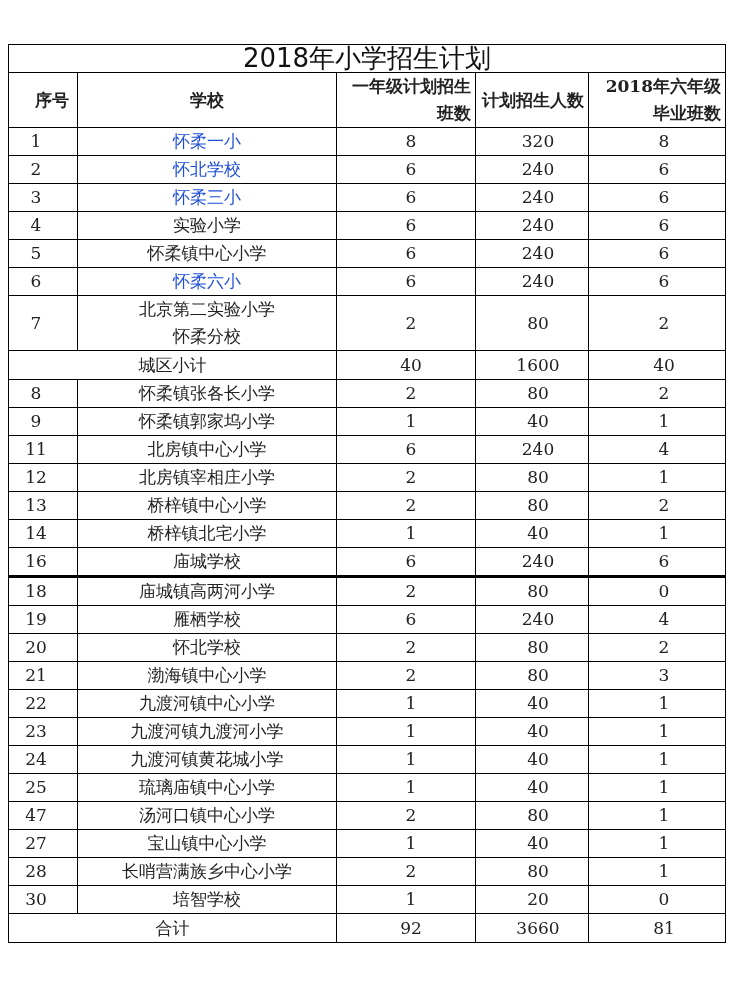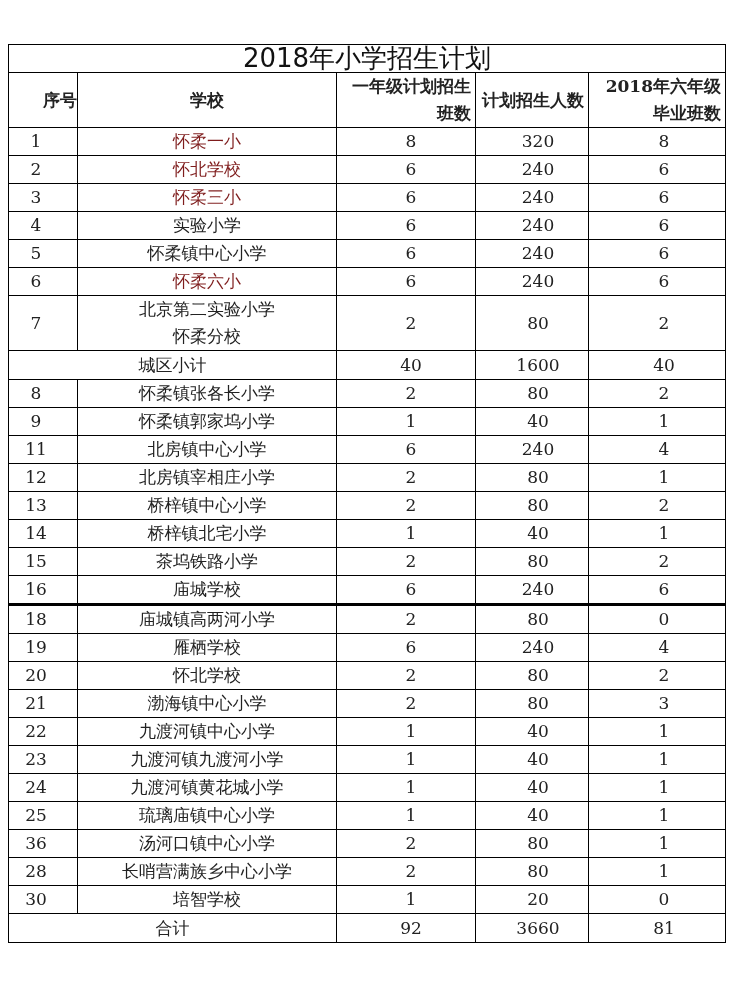--- a/index.html
+++ b/index.html
@@ -30,24 +30,24 @@
     color: #111;
     letter-spacing: 0px;
   }
   tr.hdr td {
     height: 54px; line-height: 27px;
     font-weight: bold;
     white-space: normal;
     font-size: 17px;
     color: #222;
   }
-  tr.hdr td.h-idx { text-align: right; }
+  tr.hdr td.h-idx { text-align: right; padding-right: 8px; }
   tr.hdr td.h-num { text-align: right; padding-right: 4px; }
   td.idx { text-align: right; padding-right: 14px !important; }
-  td.name.gray { color: #7f1d1d; }
+  td.name.gray { color: #1d4ed8; }
   tr.tall td { height: 54px; line-height: 27px; white-space: normal; }
   td.c1 { padding-left: 10px !important; }
   td.c2 { padding-left: 12px !important; }
   td.c3 { padding-left: 14px !important; }
   tr.thick-bottom td { border-bottom: 3px solid #000; }
   tr.sum td { height: 28px; }
 </style>
 </head>
 <body>
 
@@ -163,27 +163,20 @@
         <td class="c2">80</td>
         <td class="c3">2</td>
       </tr>
       <tr>
         <td class="idx">14</td>
         <td class="name">桥梓镇北宅小学</td>
         <td class="c1">1</td>
         <td class="c2">40</td>
         <td class="c3">1</td>
       </tr>
-      <tr>
-        <td class="idx">15</td>
-        <td class="name">茶坞铁路小学</td>
-        <td class="c1">2</td>
-        <td class="c2">80</td>
-        <td class="c3">2</td>
-      </tr>
       <tr class="thick-bottom">
         <td class="idx">16</td>
         <td class="name">庙城学校</td>
         <td class="c1">6</td>
         <td class="c2">240</td>
         <td class="c3">6</td>
       </tr>
       <tr>
         <td class="idx">18</td>
         <td class="name">庙城镇高两河小学</td>
@@ -234,24 +227,31 @@
         <td class="c3">1</td>
       </tr>
       <tr>
         <td class="idx">25</td>
         <td class="name">琉璃庙镇中心小学</td>
         <td class="c1">1</td>
         <td class="c2">40</td>
         <td class="c3">1</td>
       </tr>
       <tr>
-        <td class="idx">36</td>
+        <td class="idx">47</td>
         <td class="name">汤河口镇中心小学</td>
         <td class="c1">2</td>
         <td class="c2">80</td>
+        <td class="c3">1</td>
+      </tr>
+      <tr>
+        <td class="idx">27</td>
+        <td class="name">宝山镇中心小学</td>
+        <td class="c1">1</td>
+        <td class="c2">40</td>
         <td class="c3">1</td>
       </tr>
       <tr>
         <td class="idx">28</td>
         <td class="name">长哨营满族乡中心小学</td>
         <td class="c1">2</td>
         <td class="c2">80</td>
         <td class="c3">1</td>
       </tr>
       <tr>

